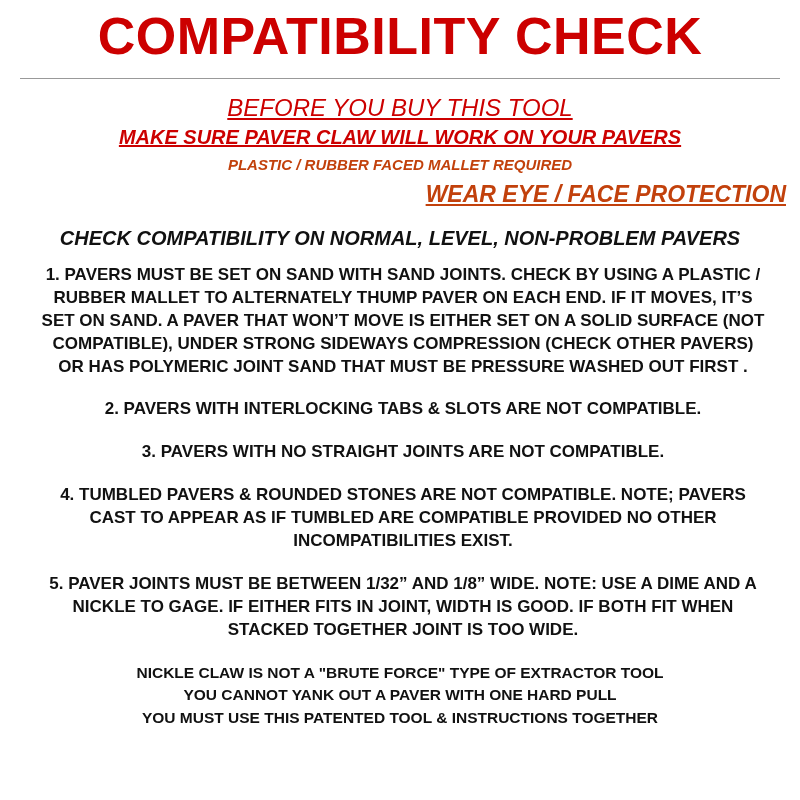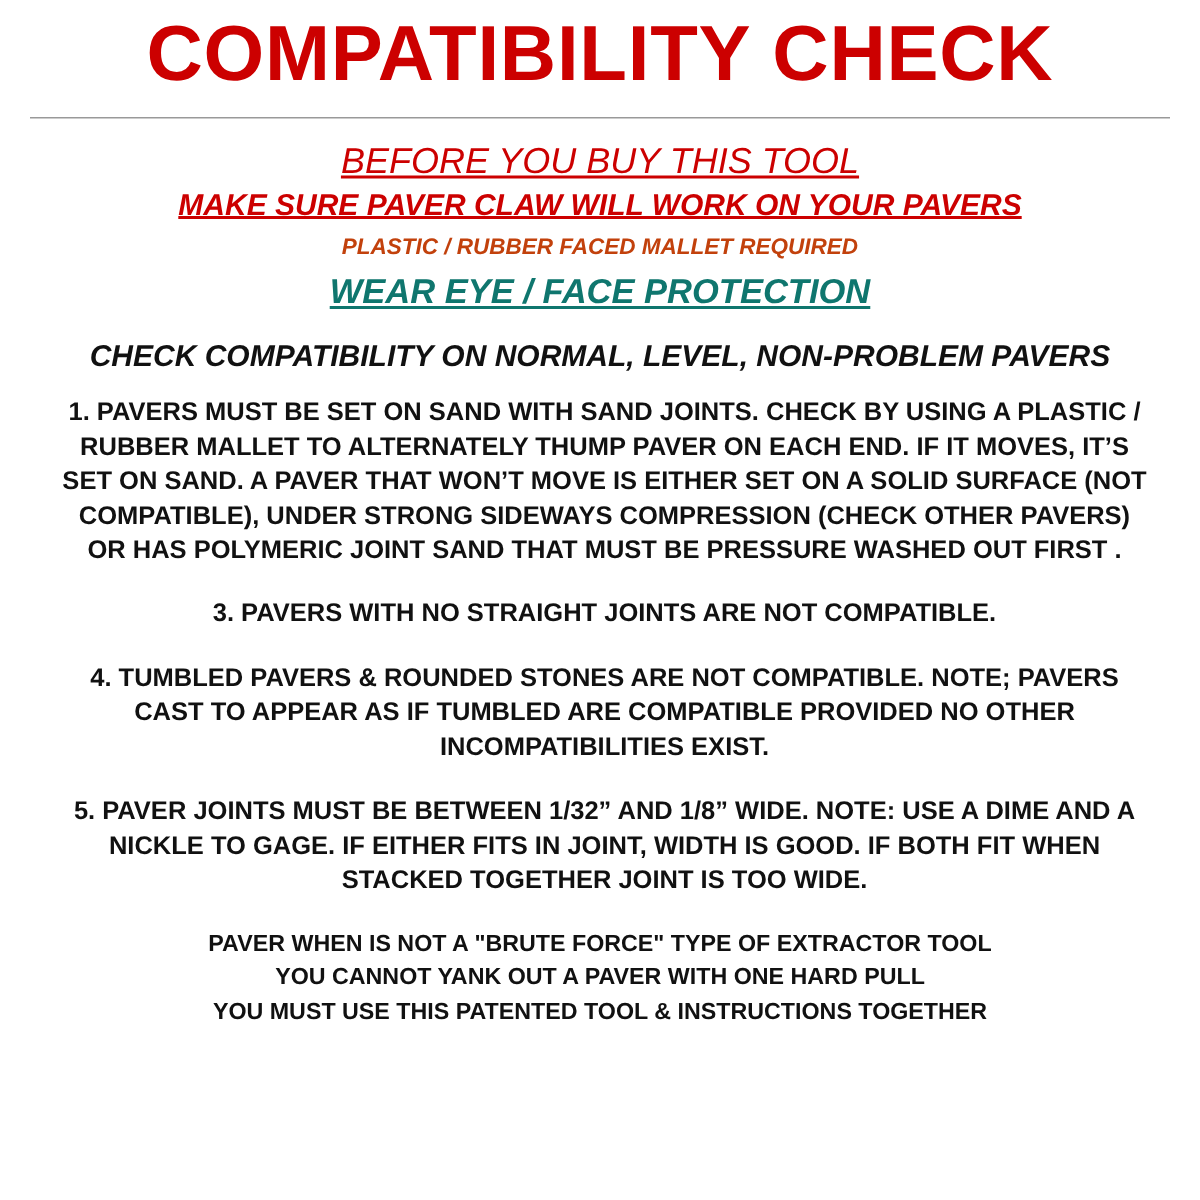--- a/index.html
+++ b/index.html
@@ -59,27 +59,28 @@
   }
   .mallet {
     color: #c2410c;
     font-weight: bold;
     font-style: italic;
     font-size: 15px;
     margin: 6px 0 0 0;
     line-height: 1.2;
   }
   .warn-3 {
-    color: #0f766e;
+    color: #c2410c;
     font-weight: bold;
     font-style: italic;
     font-size: 23px;
     text-decoration: underline;
     line-height: 1.25;
     margin: 6px 0 0 0;
+    text-align: right;
   }
   .check-note {
     text-align: center;
     font-weight: bold;
     font-style: italic;
     font-size: 20px;
     margin: 18px 0 0 0;
   }
   .body-list {
     margin: 14px 0 0 0;
@@ -117,26 +118,27 @@
     <p class="warn-1">BEFORE YOU BUY THIS TOOL</p>
     <p class="warn-2">MAKE SURE PAVER CLAW WILL WORK ON YOUR PAVERS</p>
     <p class="mallet">PLASTIC / RUBBER FACED MALLET REQUIRED</p>
     <p class="warn-3">WEAR EYE / FACE PROTECTION</p>
   </div>
 
   <p class="check-note">CHECK COMPATIBILITY ON NORMAL, LEVEL, NON-PROBLEM PAVERS</p>
 
   <div class="body-list">
     <p class="item">1.  PAVERS MUST BE SET ON SAND WITH SAND JOINTS.  CHECK BY USING A PLASTIC / RUBBER MALLET TO ALTERNATELY THUMP PAVER ON EACH END.  IF IT MOVES, IT’S SET ON SAND.  A PAVER THAT WON’T MOVE IS EITHER SET ON A SOLID SURFACE (NOT COMPATIBLE), UNDER STRONG SIDEWAYS COMPRESSION (CHECK OTHER PAVERS) OR HAS POLYMERIC JOINT SAND THAT MUST BE PRESSURE WASHED OUT FIRST .</p>
+    <p class="item">2.  PAVERS WITH INTERLOCKING TABS &amp; SLOTS ARE NOT COMPATIBLE.</p>
     <p class="item">3.  PAVERS WITH NO STRAIGHT JOINTS ARE NOT COMPATIBLE.</p>
     <p class="item">4.  TUMBLED PAVERS &amp; ROUNDED STONES ARE NOT COMPATIBLE.
 NOTE; PAVERS CAST TO APPEAR AS IF TUMBLED ARE COMPATIBLE PROVIDED NO OTHER INCOMPATIBILITIES EXIST.</p>
     <p class="item">5.  PAVER JOINTS MUST BE BETWEEN 1/32” AND 1/8” WIDE.
 NOTE: USE A DIME AND A NICKLE TO GAGE.  IF EITHER FITS IN JOINT, WIDTH IS GOOD.  IF BOTH FIT WHEN STACKED TOGETHER JOINT IS TOO WIDE.</p>
   </div>
 
   <div class="footer">
-    <div>PAVER WHEN IS NOT A "BRUTE FORCE" TYPE OF EXTRACTOR TOOL</div>
+    <div>NICKLE CLAW IS NOT A "BRUTE FORCE" TYPE OF EXTRACTOR TOOL</div>
     <div>YOU CANNOT YANK OUT A PAVER WITH ONE HARD PULL</div>
     <div>YOU MUST USE THIS PATENTED TOOL &amp; INSTRUCTIONS TOGETHER</div>
   </div>
 
 </div>
 
 </body></html>

